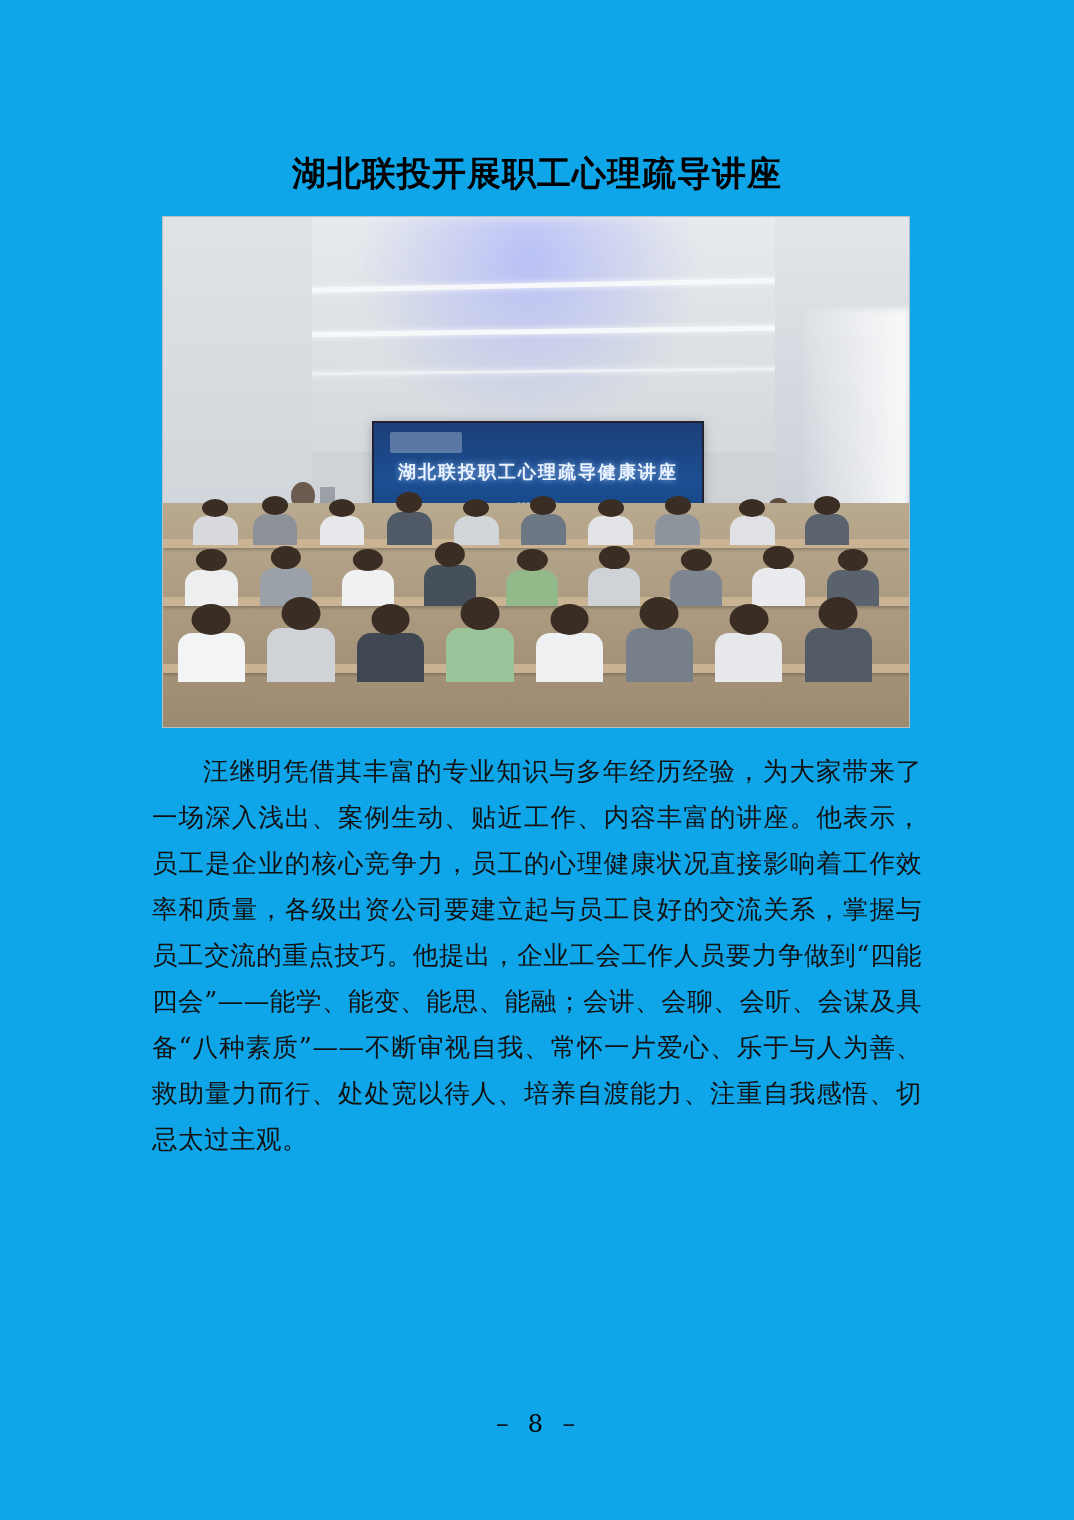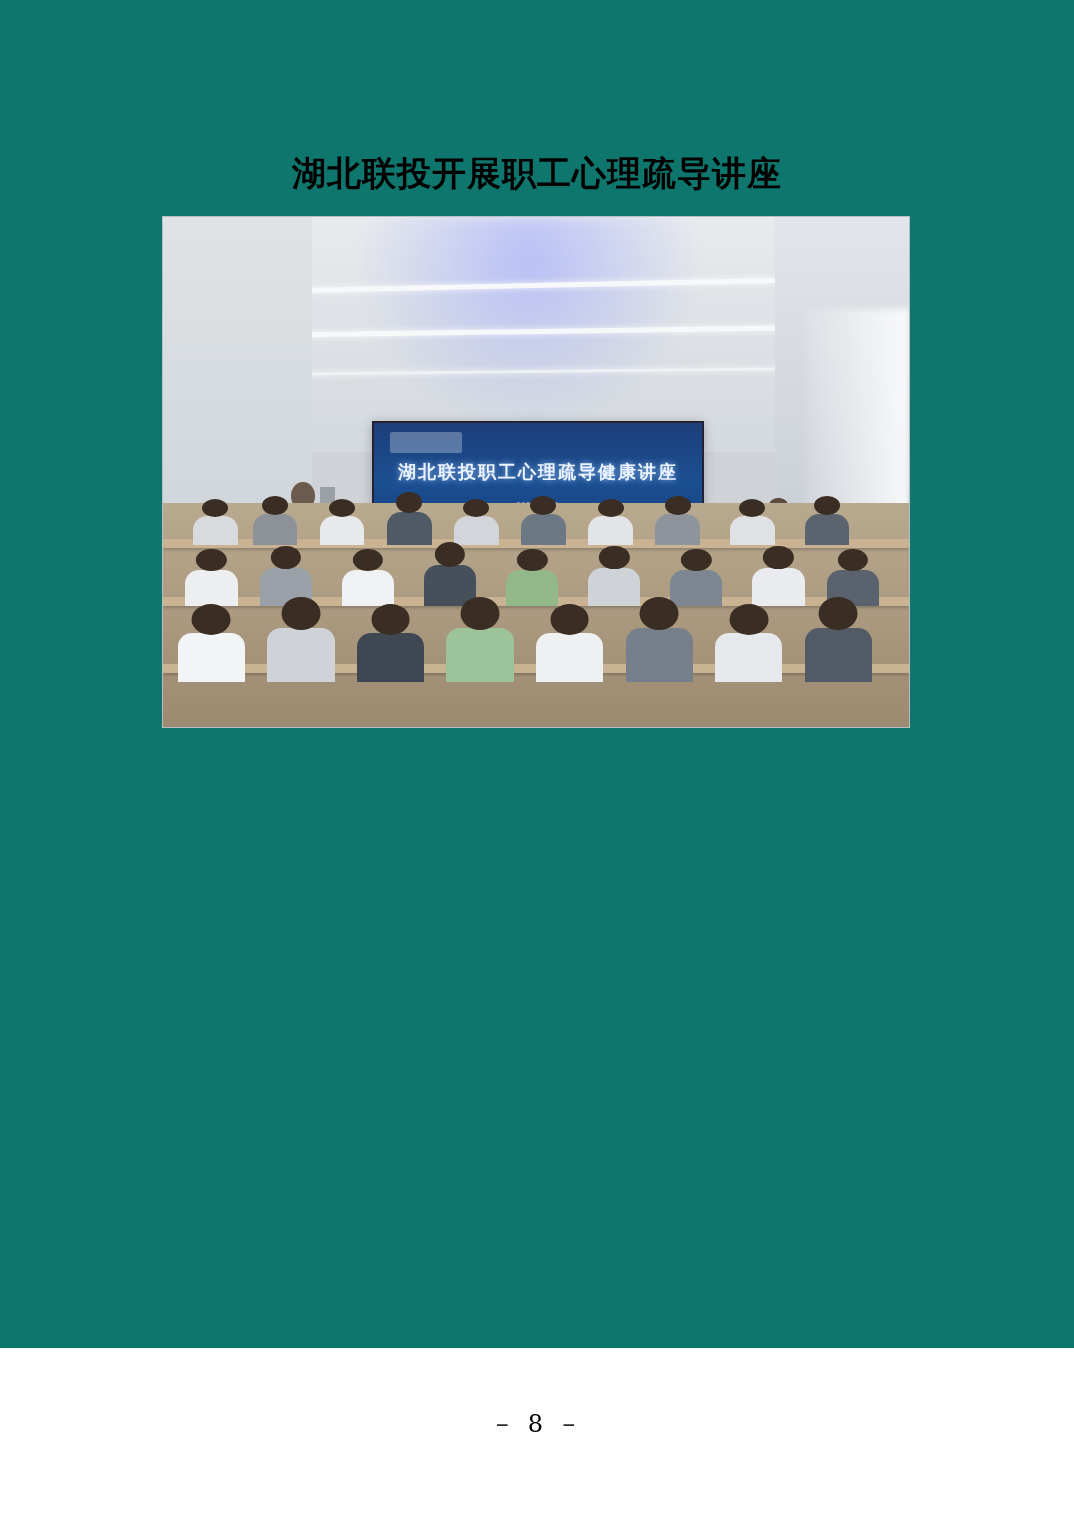--- a/index.html
+++ b/index.html
@@ -12,22 +12,22 @@
     height: 1520px;
     position: relative;
     font-family: "Liberation Serif", "DejaVu Serif", serif;
     color: #000;
     overflow: hidden;
   }
   .page {
     position: absolute;
     left: 0; top: 0;
     width: 1074px;
-    height: 1348px;
-    background: #0f766e;
+    height: 1520px;
+    background: #0ea5e9;
   }
   .title {
     position: absolute;
     left: 0;
     top: 128px;
     width: 1074px;
     text-align: center;
     font-family: "DejaVu Serif", "Liberation Serif", serif;
     font-weight: bold;
     font-size: 34px;
@@ -345,16 +345,17 @@
             <span class="head"></span>
           </div>
         <div class="person" style="left:86%; top:56%; width:9%;  height:24%; background:#525b65;">
             <span class="head"></span>
           </div>
       </div>
     </div>
   </div>
 
   <div class="body-text">
+    <p>汪继明凭借其丰富的专业知识与多年经历经验，为大家带来了一场深入浅出、案例生动、贴近工作、内容丰富的讲座。他表示，员工是企业的核心竞争力，员工的心理健康状况直接影响着工作效率和质量，各级出资公司要建立起与员工良好的交流关系，掌握与员工交流的重点技巧。他提出，企业工会工作人员要力争做到“四能四会”——能学、能变、能思、能融；会讲、会聊、会听、会谋及具备“八种素质”——不断审视自我、常怀一片爱心、乐于与人为善、救助量力而行、处处宽以待人、培养自渡能力、注重自我感悟、切忌太过主观。</p>
   </div>
 
   <div class="page-number">－ 8 －</div>
 </div>
 
 </body></html>

